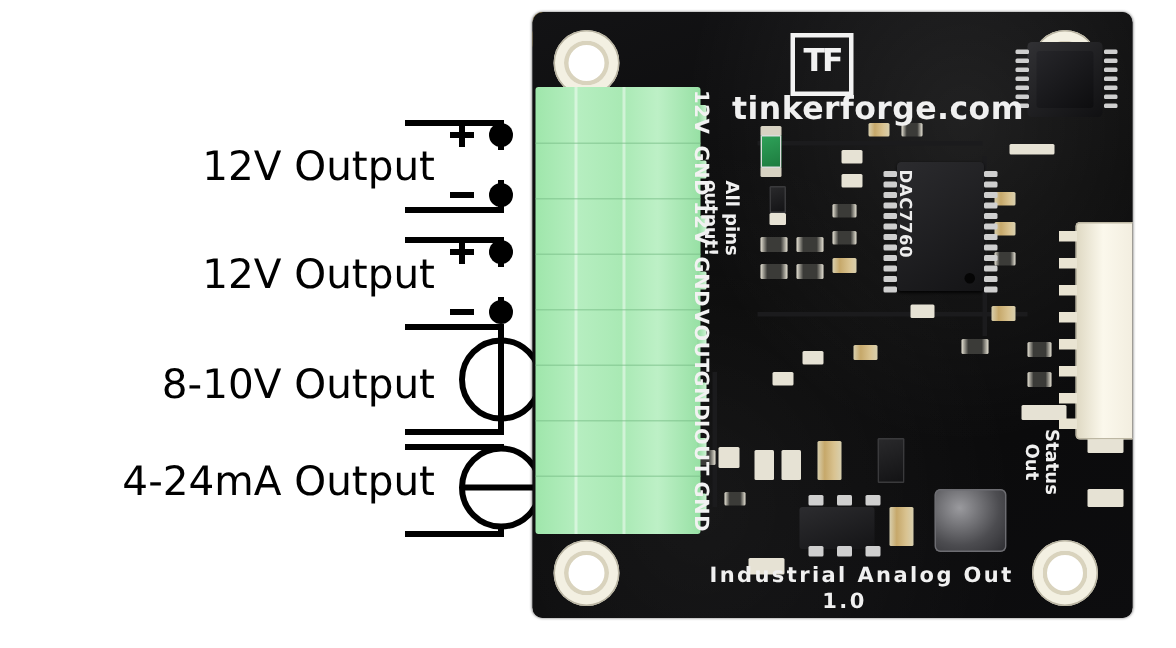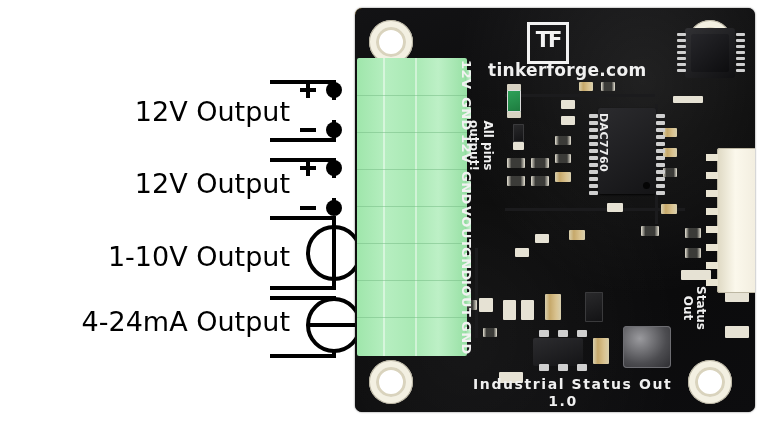--- a/index.html
+++ b/index.html
@@ -53,21 +53,21 @@
   .pin{position:absolute;z-index:7;color:#f2f2f2;font-size:13px;font-weight:bold;
        letter-spacing:.5px;white-space:nowrap;
        transform:rotate(90deg);transform-origin:left top;
        font-family:"DejaVu Sans",sans-serif;}
 
   
   .silk{position:absolute;z-index:7;color:#f0f0f0;white-space:nowrap;
         font-family:"DejaVu Sans",sans-serif;font-weight:bold;}
   #allpins{left:140px;top:112px;font-size:12px;line-height:14px;
         transform:rotate(90deg);transform-origin:left top;text-align:center;}
-  #brand{left:133px;top:52px;font-size:17px;letter-spacing:.3px;}
+  #brand{left:133px;top:52px;font-size:21px;letter-spacing:.3px;}
   #statuslbl{left:352px;top:278px;font-size:12px;line-height:13px;
         transform:rotate(90deg);transform-origin:left top;text-align:center;}
   #btmname{left:118px;top:368px;font-size:14px;letter-spacing:1.6px;text-align:center;width:180px;}
   #btmver{left:118px;top:385px;font-size:14px;letter-spacing:1.6px;text-align:center;width:180px;}
 
   
   #tflogo{position:absolute;z-index:7;left:172px;top:14px;width:36px;height:36px;
           border:3px solid #f2f2f2;}
   #tflogo b{position:absolute;left:0;right:0;top:5px;text-align:center;color:#f2f2f2;
             font-size:21px;line-height:21px;font-weight:bold;letter-spacing:-2px;
@@ -107,21 +107,21 @@
   .trace{position:absolute;z-index:1;background:#1b1b1d;}
   .pad{position:absolute;z-index:4;background:#d7d2c2;border-radius:1px;}
 </style>
 </head>
 <body>
 
 <div id="stage">
 
   <div class="lbl" id="lbl0">12V Output</div>
   <div class="lbl" id="lbl1">12V Output</div>
-  <div class="lbl" id="lbl2">1-10V Output</div>
+  <div class="lbl" id="lbl2">8-10V Output</div>
   <div class="lbl" id="lbl3">4-24mA Output</div>
 
   <svg id="schem" viewBox="0 0 96 300">
     <g stroke="#000" stroke-width="4" fill="none" stroke-linecap="square">
 
       <path d="M2 22 L64 22 L64 38"></path>
 
       <path d="M64 62 L64 80 L2 80"></path>
 
       <path d="M2 100 L64 100 L64 116"></path>
@@ -349,17 +349,17 @@
     <div class="smd res" style="left:128px;top:320px;width:14px;height:9px;"></div>
 
     <div class="smd wht" style="left:206px;top:92px;width:14px;height:9px;"></div>
     <div class="smd wht" style="left:206px;top:108px;width:14px;height:9px;"></div>
     <div class="smd cap" style="left:224px;top:74px;width:14px;height:9px;"></div>
     <div class="smd res" style="left:246px;top:74px;width:14px;height:9px;"></div>
     <div class="smd res" style="left:330px;top:220px;width:16px;height:10px;"></div>
     <div class="smd res" style="left:330px;top:240px;width:16px;height:10px;"></div>
     <div class="smd wht" style="left:326px;top:262px;width:30px;height:10px;"></div>
 
-    <div class="silk" id="btmname">Industrial Status Out</div>
+    <div class="silk" id="btmname">Industrial Analog Out</div>
     <div class="silk" id="btmver">1.0</div>
   </div>
 
 </div>
 
 </body></html>

